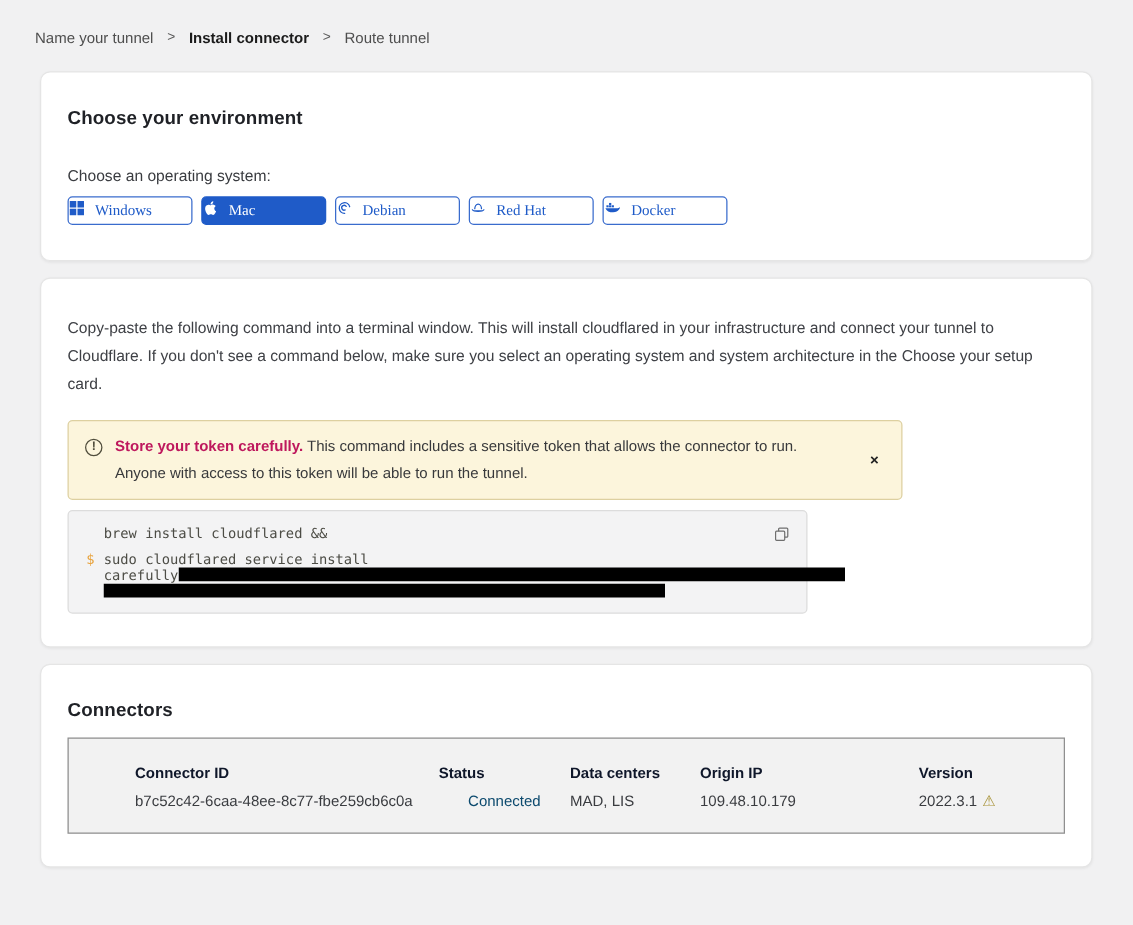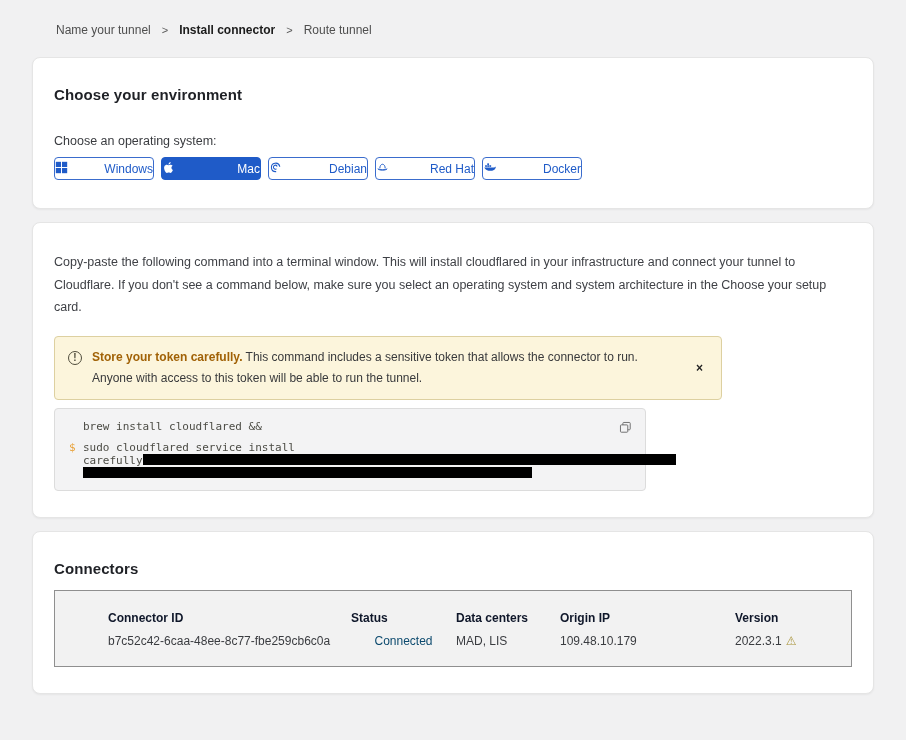--- a/index.html
+++ b/index.html
@@ -7,21 +7,21 @@
   body {
     height: 740px;
     background: #f1f1f2;
     font-family: "Liberation Sans", sans-serif;
     color: #333;
     overflow: hidden;
   }
 
   
   .breadcrumb {
-    padding: 23px 56px 20px;
+    padding: 23px 28px 20px;
     display: flex;
     align-items: center;
     gap: 11px;
     font-size: 12px;
     color: #4e4e4e;
   }
   .crumb { cursor: pointer; }
   .crumb.active { font-weight: 700; color: #1b1b1b; }
   .crumb-sep { color: #5a5a5a; font-size: 11px; }
 
@@ -40,27 +40,27 @@
     color: #1f2126;
     letter-spacing: .1px;
   }
 
   
   .env-card .card-title { margin-bottom: 31px; }
   .os-label { font-size: 12.5px; color: #3a3c40; margin-bottom: 9px; }
   .os-row { display: flex; gap: 7px; }
   .os-btn {
     width: 100px; height: 23px;
-    display: flex; align-items: center; justify-content: space-between; gap: 8px;
+    display: flex; align-items: center; justify-content: flex-start; gap: 8px;
     background: #fff;
     border: 1px solid #3a6ccd;
     border-radius: 4px;
     color: #1f5bc8;
     font-size: 12px;
-    font-family: Liberation Sans, sans-serif;
+    font-family: Liberation Serif, serif;
     cursor: pointer;
   }
   .os-btn.selected { background: #1f5bc8; border-color: #1f5bc8; color: #fff; }
   .os-btn svg { flex: 0 0 auto; }
 
   
   .install-card { padding-bottom: 26px; }
   .install-card .card-title { margin-bottom: 27px; }
   .install-desc {
     font-size: 12.5px;
@@ -82,21 +82,21 @@
     width: 14px; height: 14px;
     border: 1.4px solid #504d3c;
     border-radius: 50%;
     color: #504d3c;
     font-size: 10px; font-weight: 700;
     display: flex; align-items: center; justify-content: center;
     margin-top: 4px;
     flex: 0 0 14px;
   }
   .warn-text { font-size: 12px; line-height: 1.75; color: #38393b; width: 560px; }
-  .warn-text b { color: #a16207; }
+  .warn-text b { color: #be185d; }
   .banner-close {
     margin-left: auto;
     align-self: center;
     background: none; border: none;
     font-size: 12px; font-weight: 700; color: #232323;
     cursor: pointer;
     padding: 4px 6px;
   }
 
   .codeblock {

